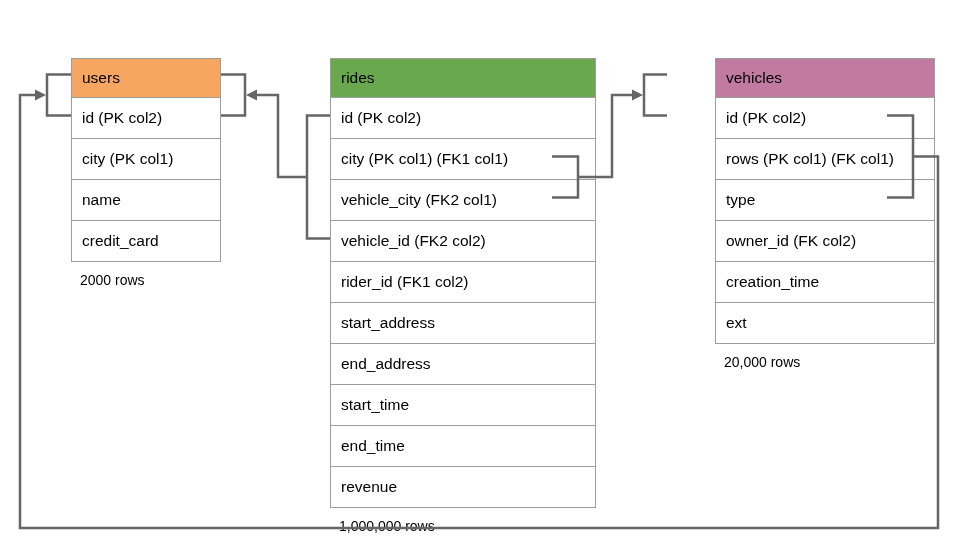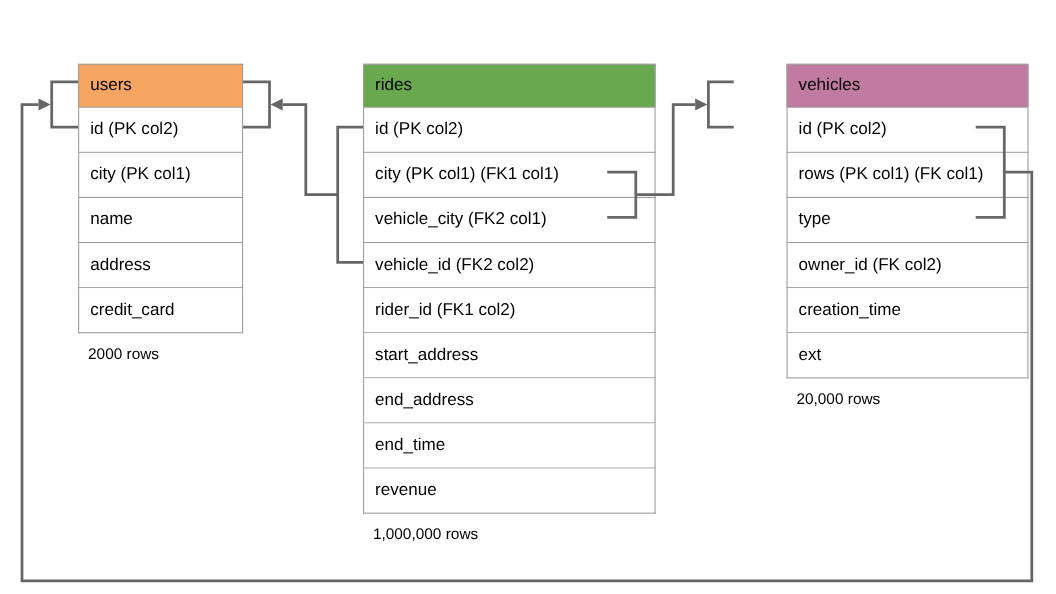--- a/index.html
+++ b/index.html
@@ -70,34 +70,34 @@
 </head>
 <body>
 
 <div class="canvas">
 
   <div class="er-table" style="left:71px; top:14px; width:150px;">
     <div class="thead users">users</div>
     <div class="trow">id (PK col2)</div>
     <div class="trow">city (PK col1)</div>
     <div class="trow">name</div>
-    <div class="trow">address</div>
     <div class="trow">credit_card</div>
     <div class="caption">2000 rows</div>
   </div>
 
   <div class="er-table" style="left:330px; top:14px; width:266px;">
     <div class="thead rides">rides</div>
     <div class="trow">id (PK col2)</div>
     <div class="trow">city (PK col1) (FK1 col1)</div>
     <div class="trow">vehicle_city (FK2 col1)</div>
     <div class="trow">vehicle_id (FK2 col2)</div>
     <div class="trow">rider_id (FK1 col2)</div>
     <div class="trow">start_address</div>
     <div class="trow">end_address</div>
+    <div class="trow">start_time</div>
     <div class="trow">end_time</div>
     <div class="trow">revenue</div>
     <div class="caption">1,000,000 rows</div>
   </div>
 
   <div class="er-table" style="left:667px; top:14px; width:220px;padding-left:48px;">
     <div class="thead vehicles">vehicles</div>
     <div class="trow">id (PK col2)</div>
     <div class="trow">rows (PK col1) (FK col1)</div>
     <div class="trow">type</div>

